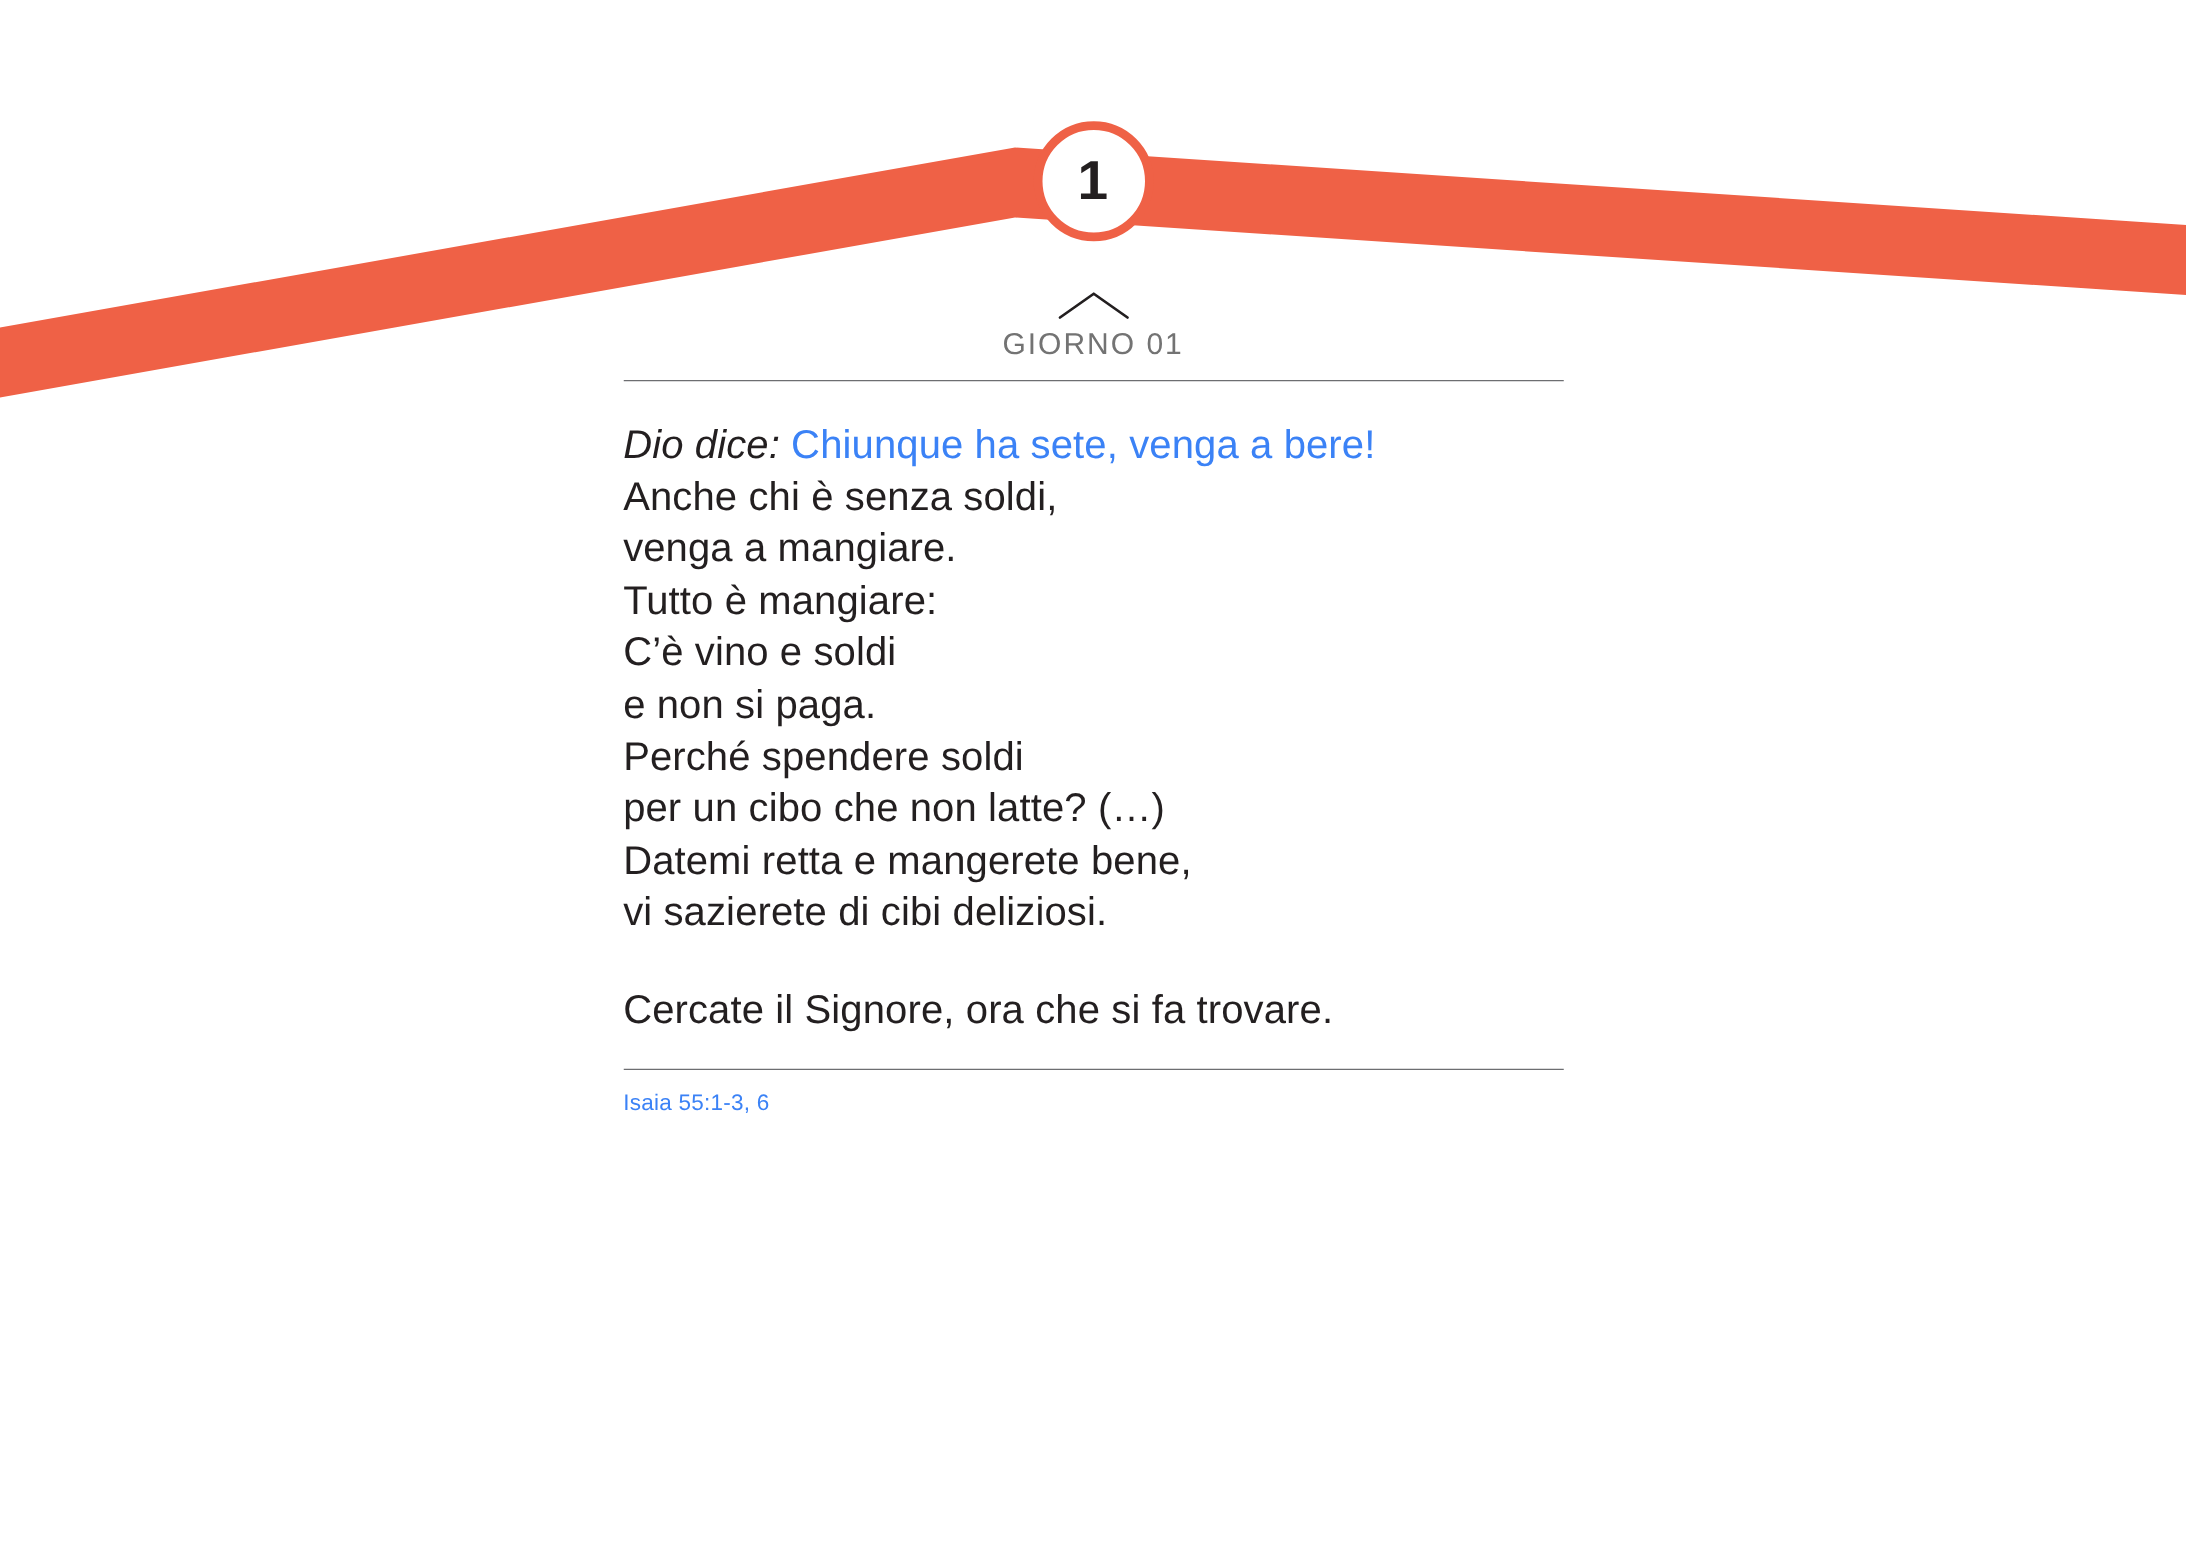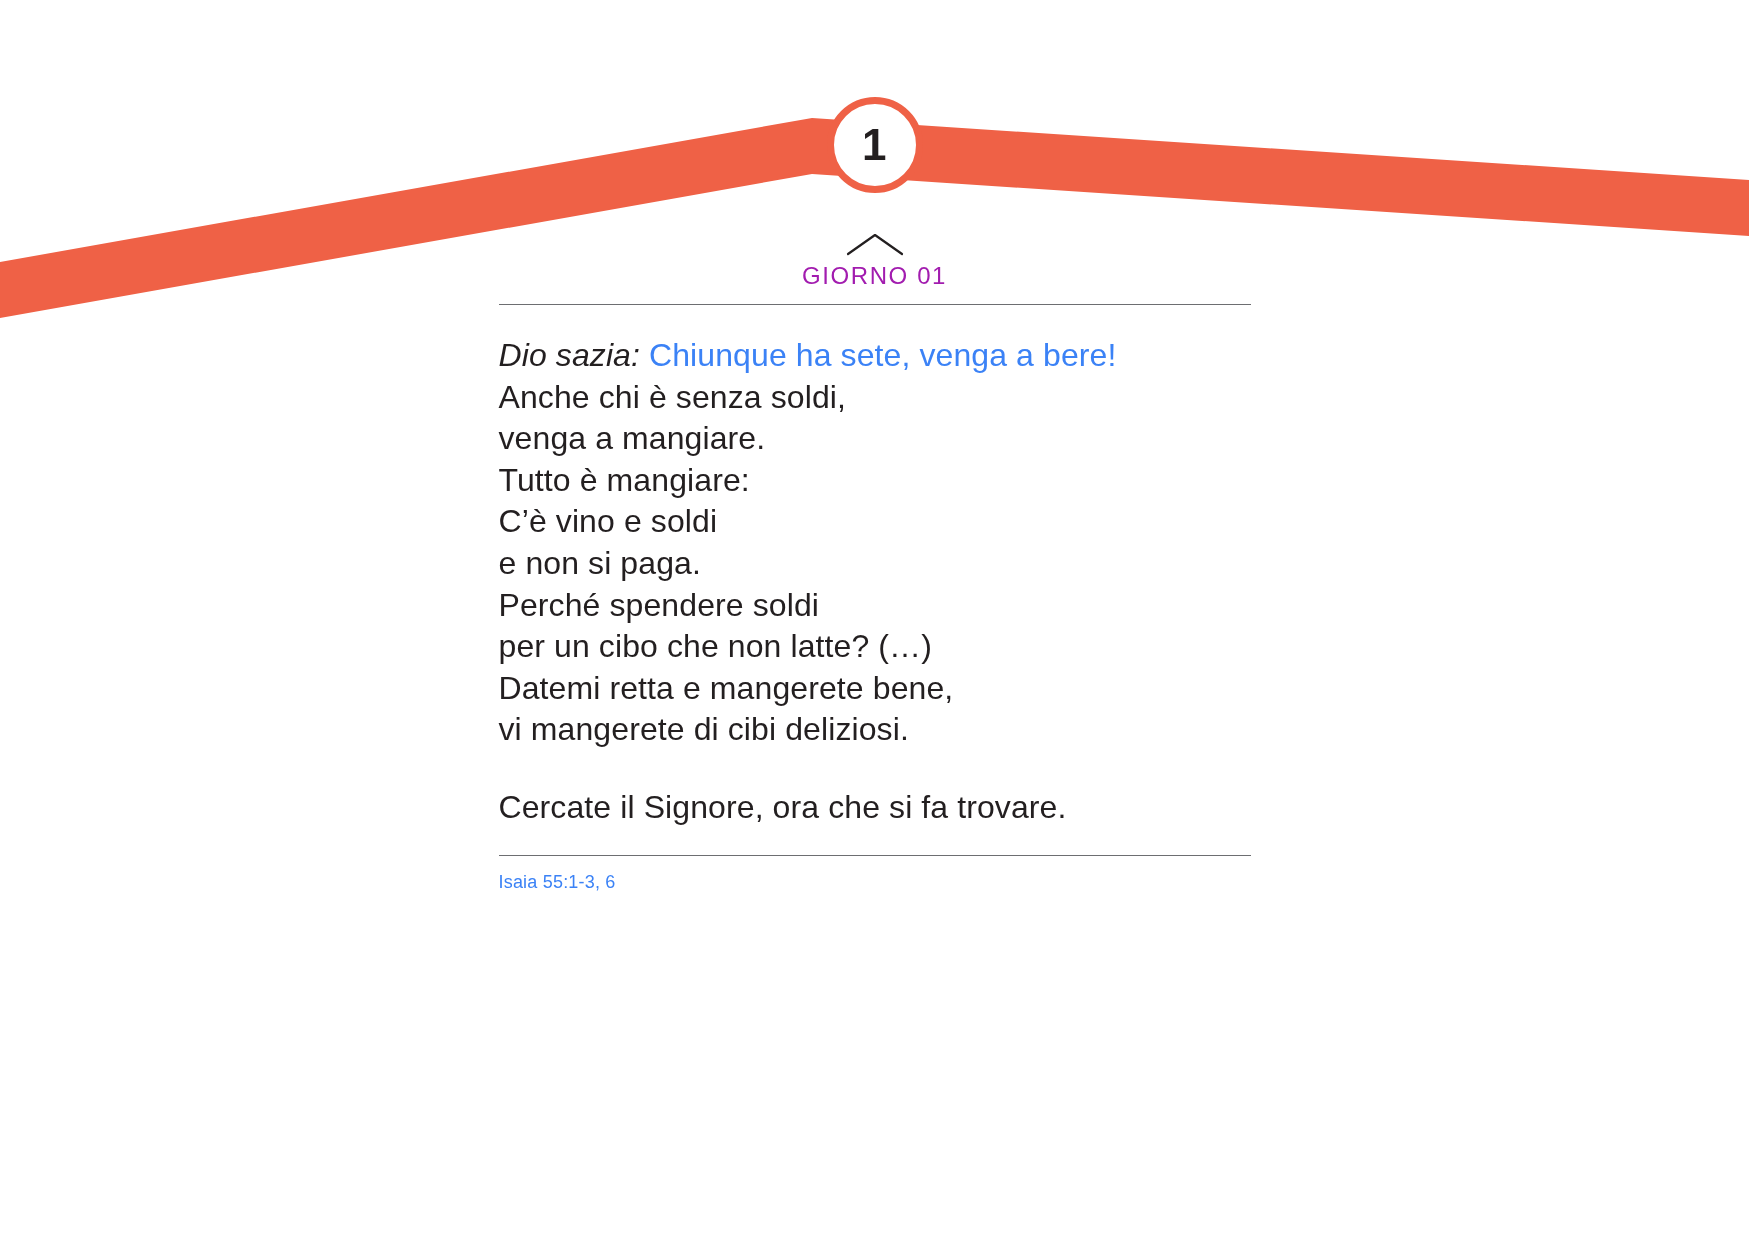--- a/index.html
+++ b/index.html
@@ -64,21 +64,21 @@
     width: 100%;
     height: 26px;
     display: flex;
     justify-content: center;
     align-items: flex-end;
   }
   .caret svg { display: block; }
 
   .day-label {
     text-align: center;
-    color: #a21caf;
+    color: #737373;
     font-size: 24px;
     letter-spacing: 1.6px;
     margin-top: 6px;
     font-weight: 400;
   }
 
   .rule {
     border: 0;
     border-top: 1.6px solid #6d6e71;
     margin: 14px 0 0 0;
@@ -135,30 +135,30 @@
     <svg width="58" height="24" viewBox="0 0 58 24" xmlns="http://www.w3.org/2000/svg" aria-hidden="true">
       <path d="M2 22 L29 3 L56 22" fill="none" stroke="#231f20" stroke-width="2.2" stroke-linecap="round" stroke-linejoin="round"></path>
     </svg>
   </div>
 
   <div class="day-label">GIORNO 01</div>
 
   <hr class="rule">
 
   <div class="verse">
-    <div class="line"><span class="attr-italic">Dio sazia:</span><span class="highlight"> Chiunque ha sete, venga a bere!</span></div>
+    <div class="line"><span class="attr-italic">Dio dice:</span><span class="highlight"> Chiunque ha sete, venga a bere!</span></div>
     <div class="line">Anche chi è senza soldi,</div>
     <div class="line">venga a mangiare.</div>
     <div class="line">Tutto è mangiare:</div>
     <div class="line">C’è vino e soldi</div>
     <div class="line">e non si paga.</div>
     <div class="line">Perché spendere soldi</div>
     <div class="line">per un cibo che non latte? (…)</div>
     <div class="line">Datemi retta e mangerete bene,</div>
-    <div class="line">vi mangerete di cibi deliziosi.</div>
+    <div class="line">vi sazierete di cibi deliziosi.</div>
     <div class="line blank"></div>
     <div class="line">Cercate il Signore, ora che si fa trovare.</div>
   </div>
 
   <hr class="rule-bottom">
 
   <div class="source">Isaia 55:1-3, 6</div>
 </div>
 
 </body></html>

